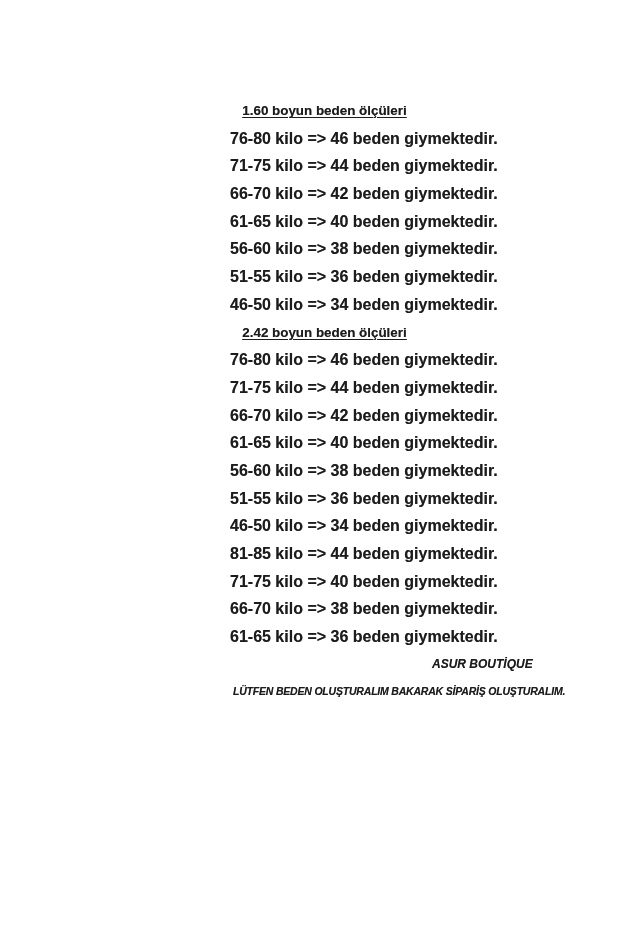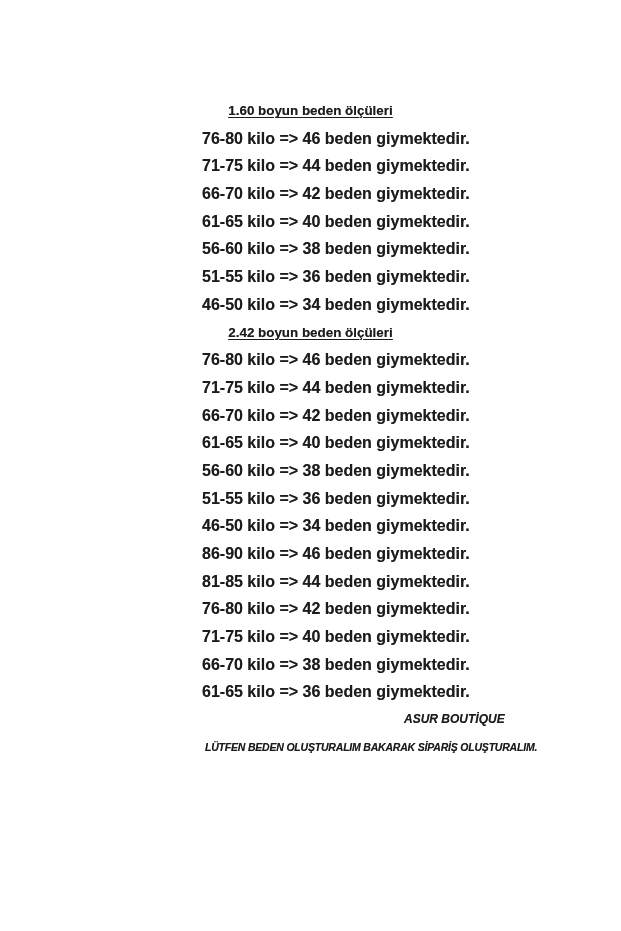--- a/index.html
+++ b/index.html
@@ -21,20 +21,21 @@
     position: absolute;
     top: 97px;
     left: 0;
     width: 621px;
     text-shadow: 0 0 0.5px rgba(20,20,20,0.55);
   }
   .line {
     height: 27.7px;
     line-height: 27.7px;
     white-space: nowrap;
+    margin-left: 28px;
   }
   .heading {
     font-size: 13.4px;
     text-align: center;
     text-decoration: underline;
     text-underline-offset: 2px;
     text-decoration-thickness: 1.4px;
   }
   .row {
     font-size: 16px;
@@ -69,23 +70,21 @@
 
     <div class="line heading">2.42 boyun beden ölçüleri</div>
     <div class="line row">76-80 kilo =&gt; 46 beden giymektedir.</div>
     <div class="line row">71-75 kilo =&gt; 44 beden giymektedir.</div>
     <div class="line row">66-70 kilo =&gt; 42 beden giymektedir.</div>
     <div class="line row">61-65 kilo =&gt; 40 beden giymektedir.</div>
     <div class="line row">56-60 kilo =&gt; 38 beden giymektedir.</div>
     <div class="line row">51-55 kilo =&gt; 36 beden giymektedir.</div>
     <div class="line row">46-50 kilo =&gt; 34 beden giymektedir.</div>
 
-    <div class="line row">86-90 kilo =&gt; 46 beden giymektedir.</div>
     <div class="line row">81-85 kilo =&gt; 44 beden giymektedir.</div>
-    <div class="line row">76-80 kilo =&gt; 42 beden giymektedir.</div>
     <div class="line row">71-75 kilo =&gt; 40 beden giymektedir.</div>
     <div class="line row">66-70 kilo =&gt; 38 beden giymektedir.</div>
     <div class="line row">61-65 kilo =&gt; 36 beden giymektedir.</div>
 
     <div class="line brand">ASUR BOUTİQUE</div>
     <div class="line note">LÜTFEN BEDEN OLUŞTURALIM BAKARAK SİPARİŞ OLUŞTURALIM.</div>
 
   </div>
 </div>
 

